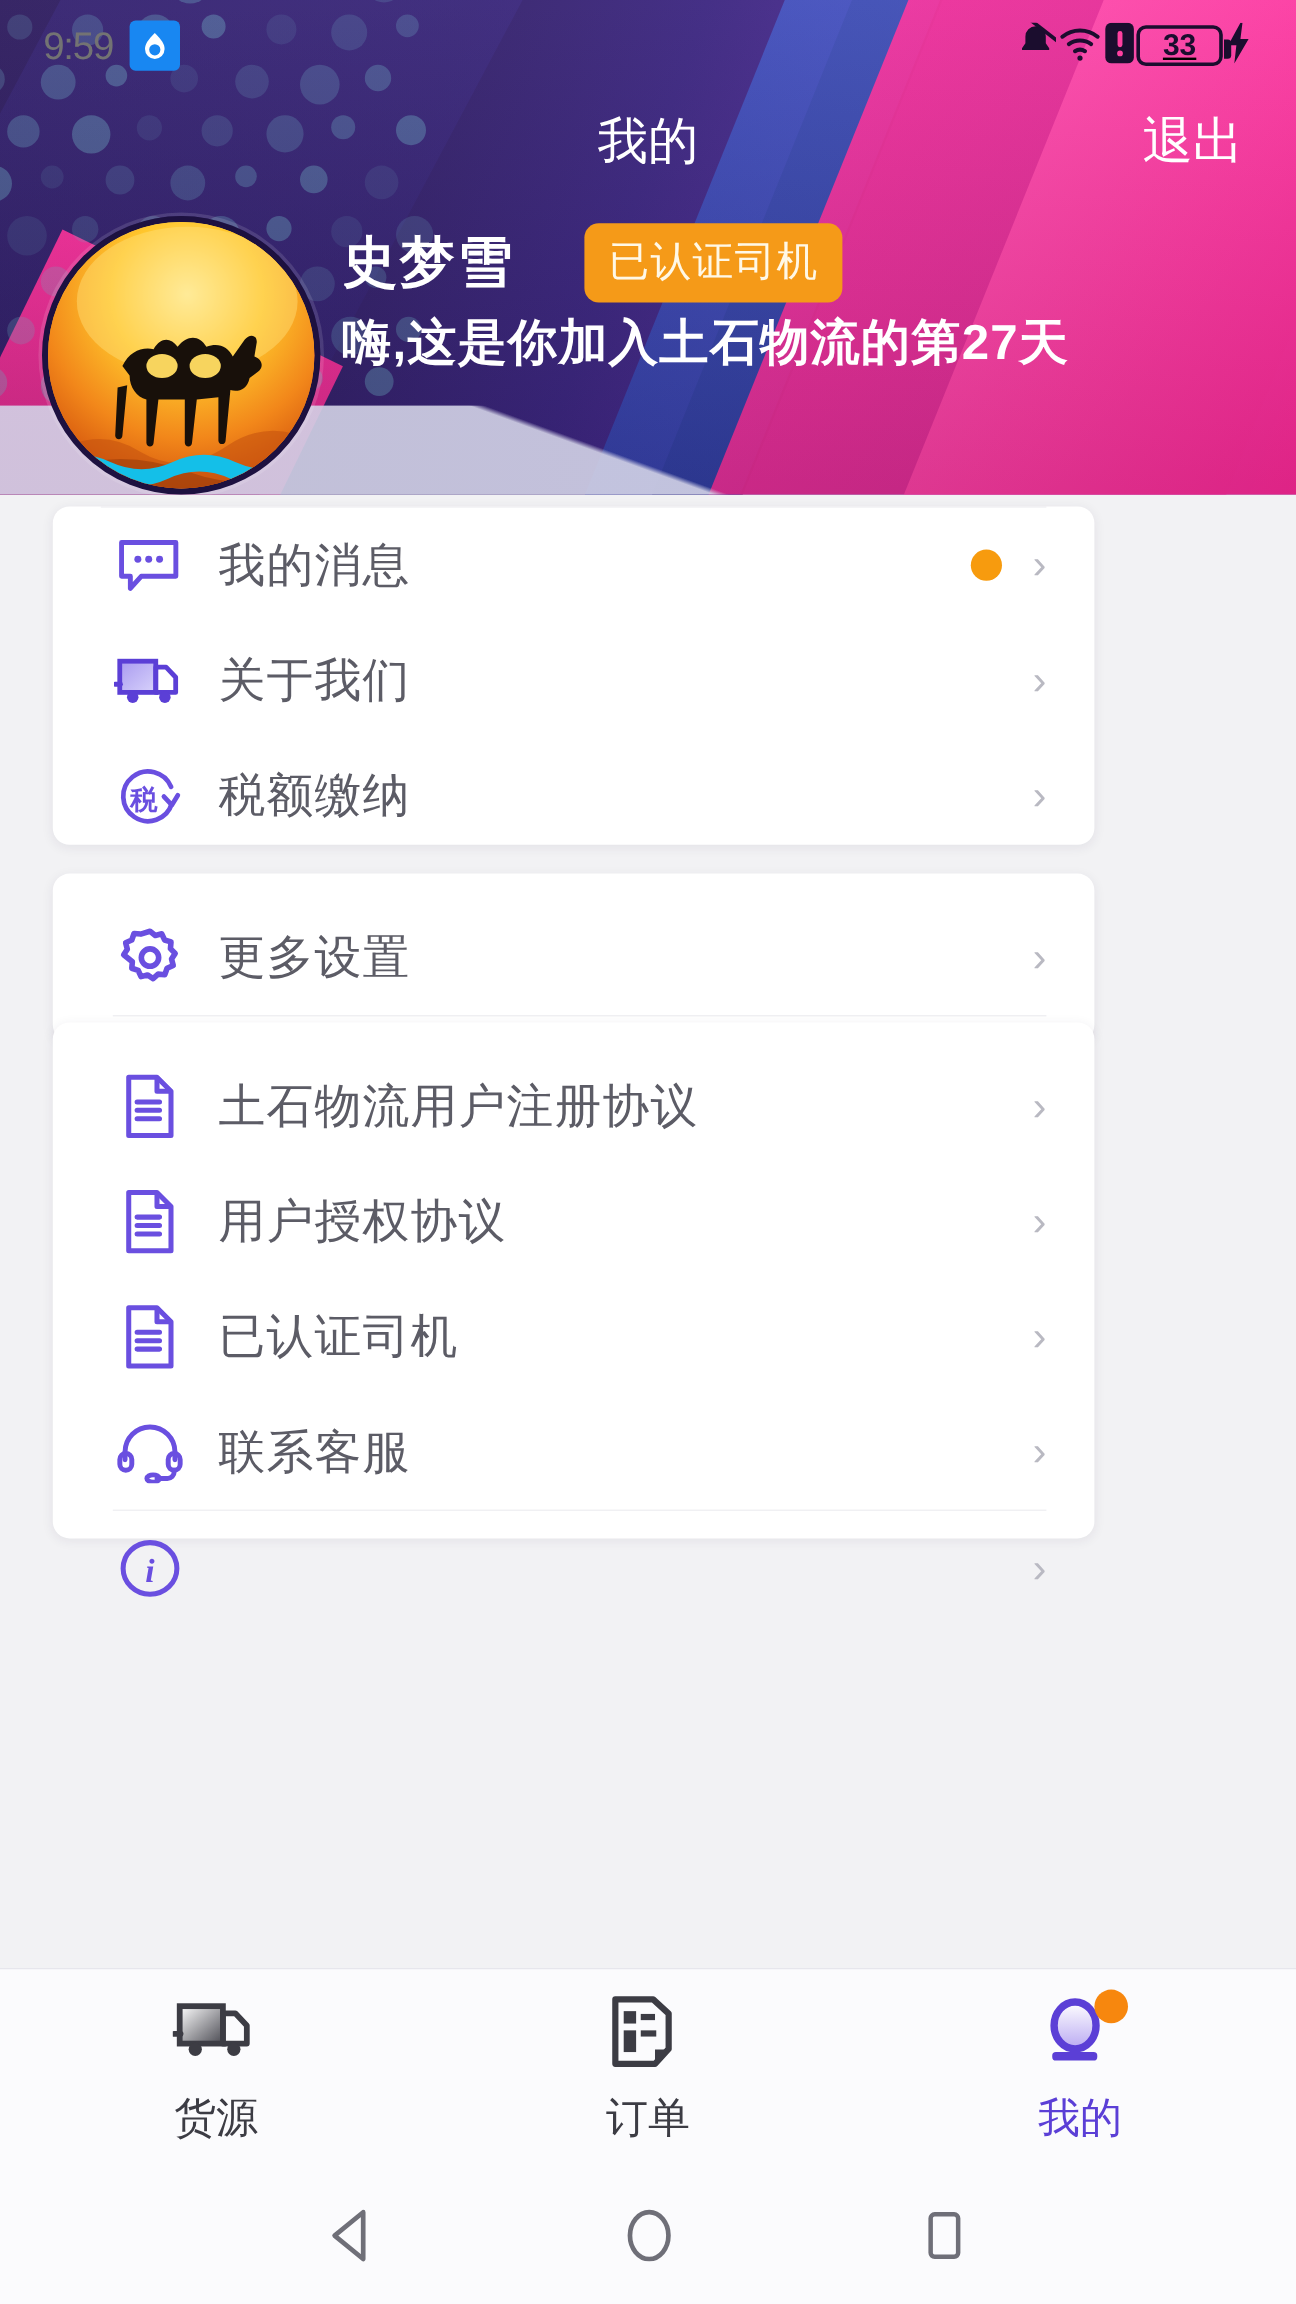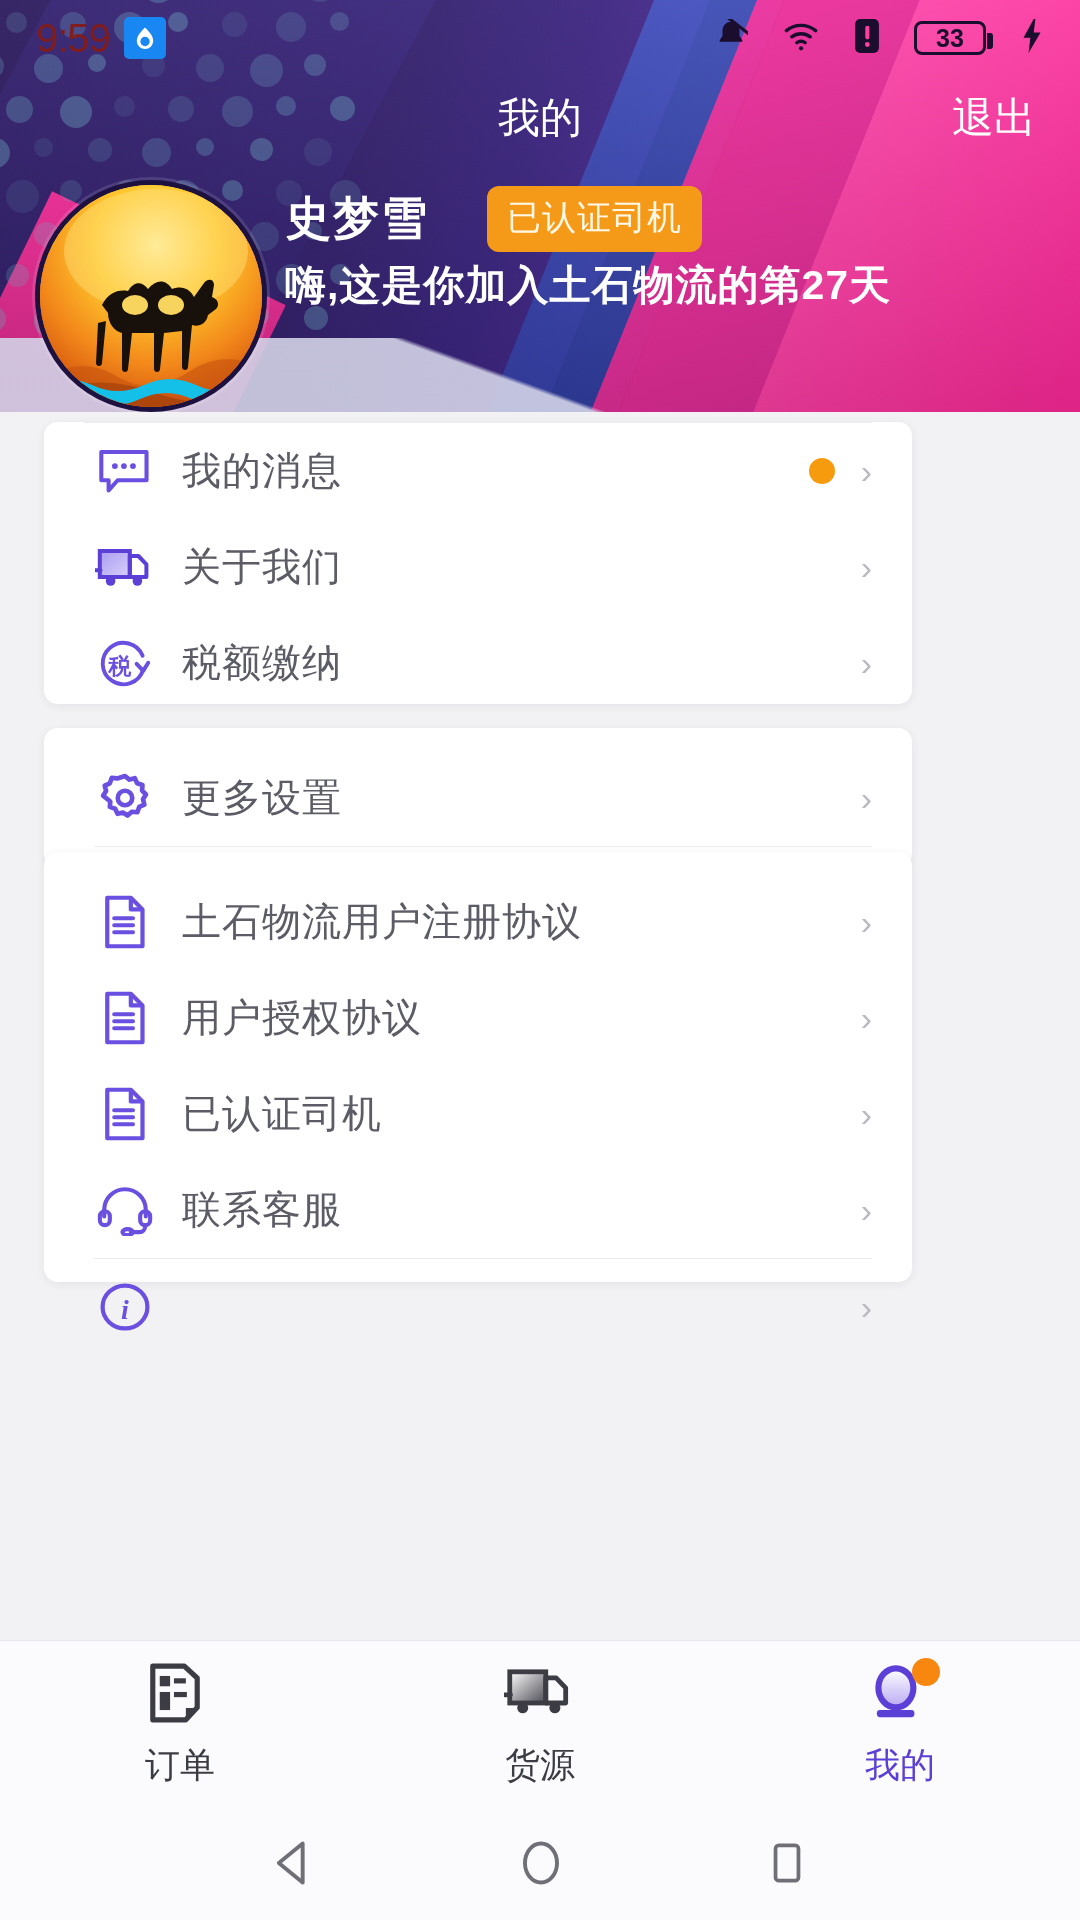--- a/index.html
+++ b/index.html
@@ -70,26 +70,26 @@
   }
 
   
   .statusbar {
     position:absolute; left:0; top:0; width:1080px; height:76px;
     display:flex; align-items:center; justify-content:space-between;
     padding:0 36px;
     z-index:6;
   }
   .sb-left { display:flex; align-items:center; gap:14px; }
-  .sb-time { font-size:40px; color:#7f1d1d; font-weight:400; letter-spacing:-1px; }
+  .sb-time { font-size:32px; color:#737373; font-weight:400; letter-spacing:-1px; }
   .sb-appicon {
     width:42px; height:42px; border-radius:5px;
     background:#1887f2; display:flex; align-items:center; justify-content:center;
   }
-  .sb-right { display:flex; align-items:center; gap:34px; }
+  .sb-right { display:flex; align-items:center; gap:1px;text-decoration:underline; }
   .sb-batt {
     width:72px; height:34px; border:3px solid #1b0d2e; border-radius:8px;
     display:flex; align-items:center; justify-content:center;
     font-size:25px; color:#1b0d2e; font-weight:600; position:relative;
   }
   .sb-batt::after {
     content:""; position:absolute; right:-10px; top:9px;
     width:6px; height:16px; background:#1b0d2e; border-radius:0 3px 3px 0;
   }
 
@@ -505,51 +505,51 @@
     <span class="right">
       <span class="chev">›</span>
     </span>
   </div>
 </div>
 
 <div class="botnav">
 
   <div class="tab">
     <span class="ticon">
-      <svg width="62" height="62" viewBox="0 0 24 24">
-        <path d="M3.4 1.6h12.2l5 4.6v11.4l-4.4 4.8H3.4z" fill="none" stroke="#3c3c44" stroke-width="2" stroke-linejoin="round"></path>
-        <rect x="6.1" y="5.4" width="4" height="4" fill="#3c3c44"></rect>
-        <rect x="11.6" y="6.3" width="4.6" height="2" fill="#3c3c44"></rect>
-        <rect x="6.1" y="11.6" width="4" height="7" fill="#3c3c44"></rect>
-        <rect x="11.6" y="11.6" width="5" height="2" fill="#3c3c44"></rect>
-        <path d="M16.2 17.8h4.4l-4.4 4.6z" fill="#3c3c44"></path>
-      </svg>
-    </span>
-    <span class="tlabel">订单</span>
-  </div>
-
-  <div class="tab">
-    <span class="ticon">
       <svg width="72" height="58" viewBox="0 0 30 24">
         <defs>
           <linearGradient id="btrk" x1="0" y1="0" x2="1" y2="1">
             <stop offset="0%" stop-color="#ffffff"></stop>
             <stop offset="100%" stop-color="#4a4a52"></stop>
           </linearGradient>
         </defs>
         <rect x="2.4" y="4" width="15" height="13" fill="url(#btrk)" stroke="#3c3c44" stroke-width="2"></rect>
         <path d="M17.4 6.5h4.3l4 4.2V17h-8.3z" fill="none" stroke="#3c3c44" stroke-width="2" stroke-linejoin="round"></path>
         <path d="M0.4 13.6h2.3" stroke="#3c3c44" stroke-width="2" stroke-linecap="round"></path>
         <circle cx="7.8" cy="19" r="2.3" fill="#3c3c44"></circle>
         <circle cx="21.2" cy="19" r="2.3" fill="#3c3c44"></circle>
       </svg>
     </span>
     <span class="tlabel">货源</span>
   </div>
 
+  <div class="tab">
+    <span class="ticon">
+      <svg width="62" height="62" viewBox="0 0 24 24">
+        <path d="M3.4 1.6h12.2l5 4.6v11.4l-4.4 4.8H3.4z" fill="none" stroke="#3c3c44" stroke-width="2" stroke-linejoin="round"></path>
+        <rect x="6.1" y="5.4" width="4" height="4" fill="#3c3c44"></rect>
+        <rect x="11.6" y="6.3" width="4.6" height="2" fill="#3c3c44"></rect>
+        <rect x="6.1" y="11.6" width="4" height="7" fill="#3c3c44"></rect>
+        <rect x="11.6" y="11.6" width="5" height="2" fill="#3c3c44"></rect>
+        <path d="M16.2 17.8h4.4l-4.4 4.6z" fill="#3c3c44"></path>
+      </svg>
+    </span>
+    <span class="tlabel">订单</span>
+  </div>
+
   <div class="tab active">
     <span class="ticon">
       <svg width="72" height="62" viewBox="0 0 28 24">
         <defs>
           <linearGradient id="pg" x1="0" y1="0" x2="0" y2="1">
             <stop offset="0%" stop-color="#ffffff"></stop>
             <stop offset="100%" stop-color="#b9a9f2"></stop>
           </linearGradient>
         </defs>
         <ellipse cx="12.4" cy="10" rx="6.8" ry="7.6" fill="url(#pg)" stroke="#5b3fd6" stroke-width="2.4"></ellipse>

